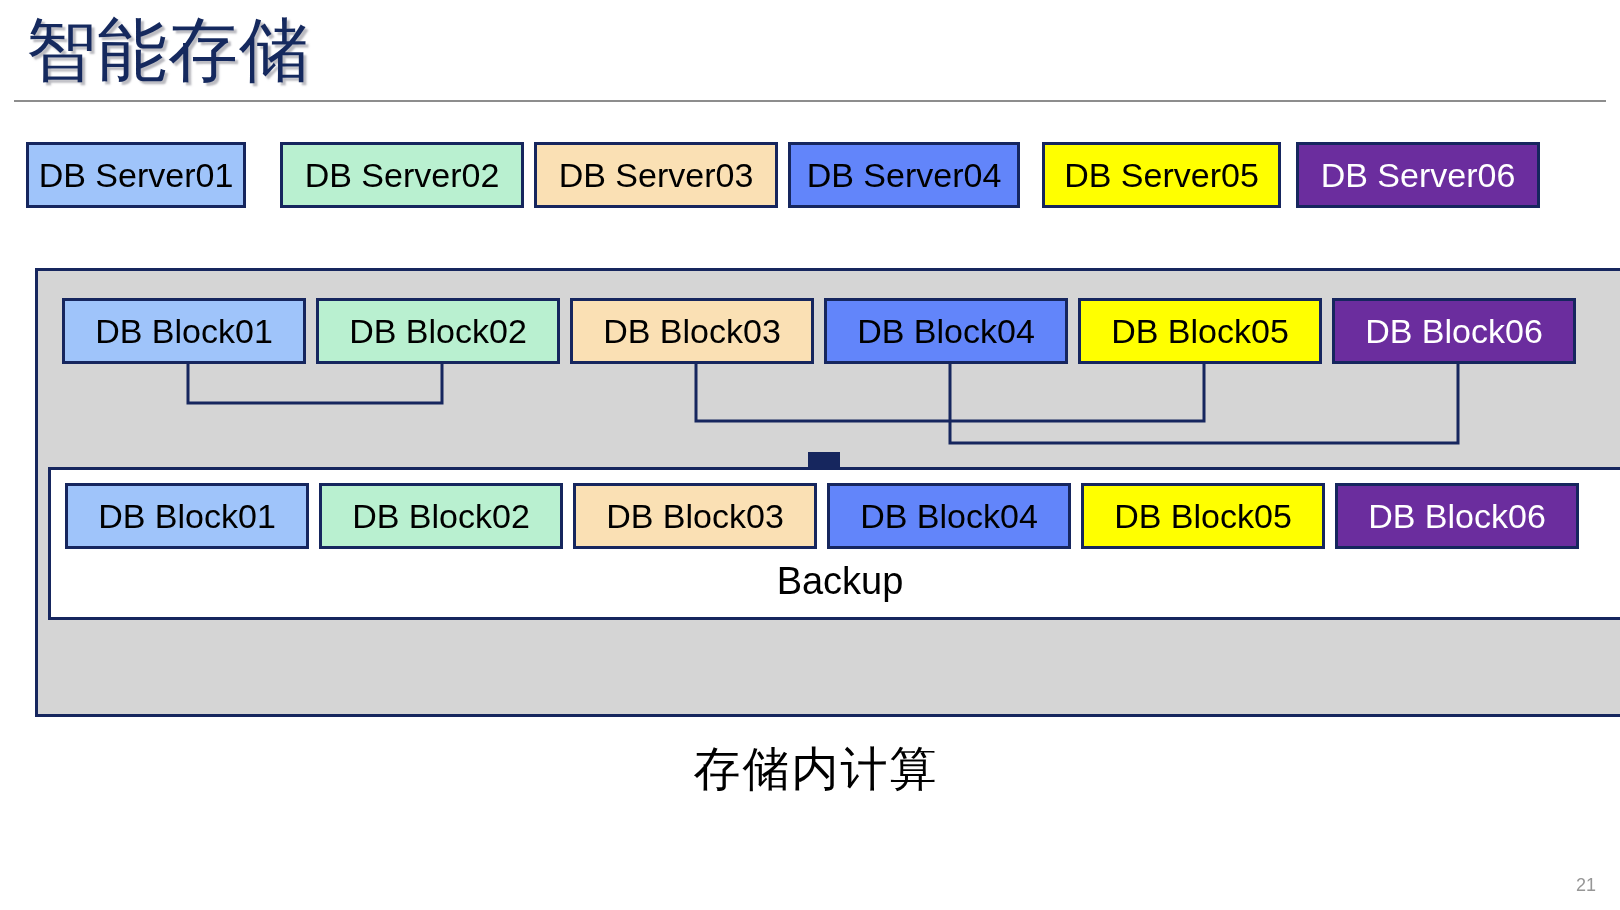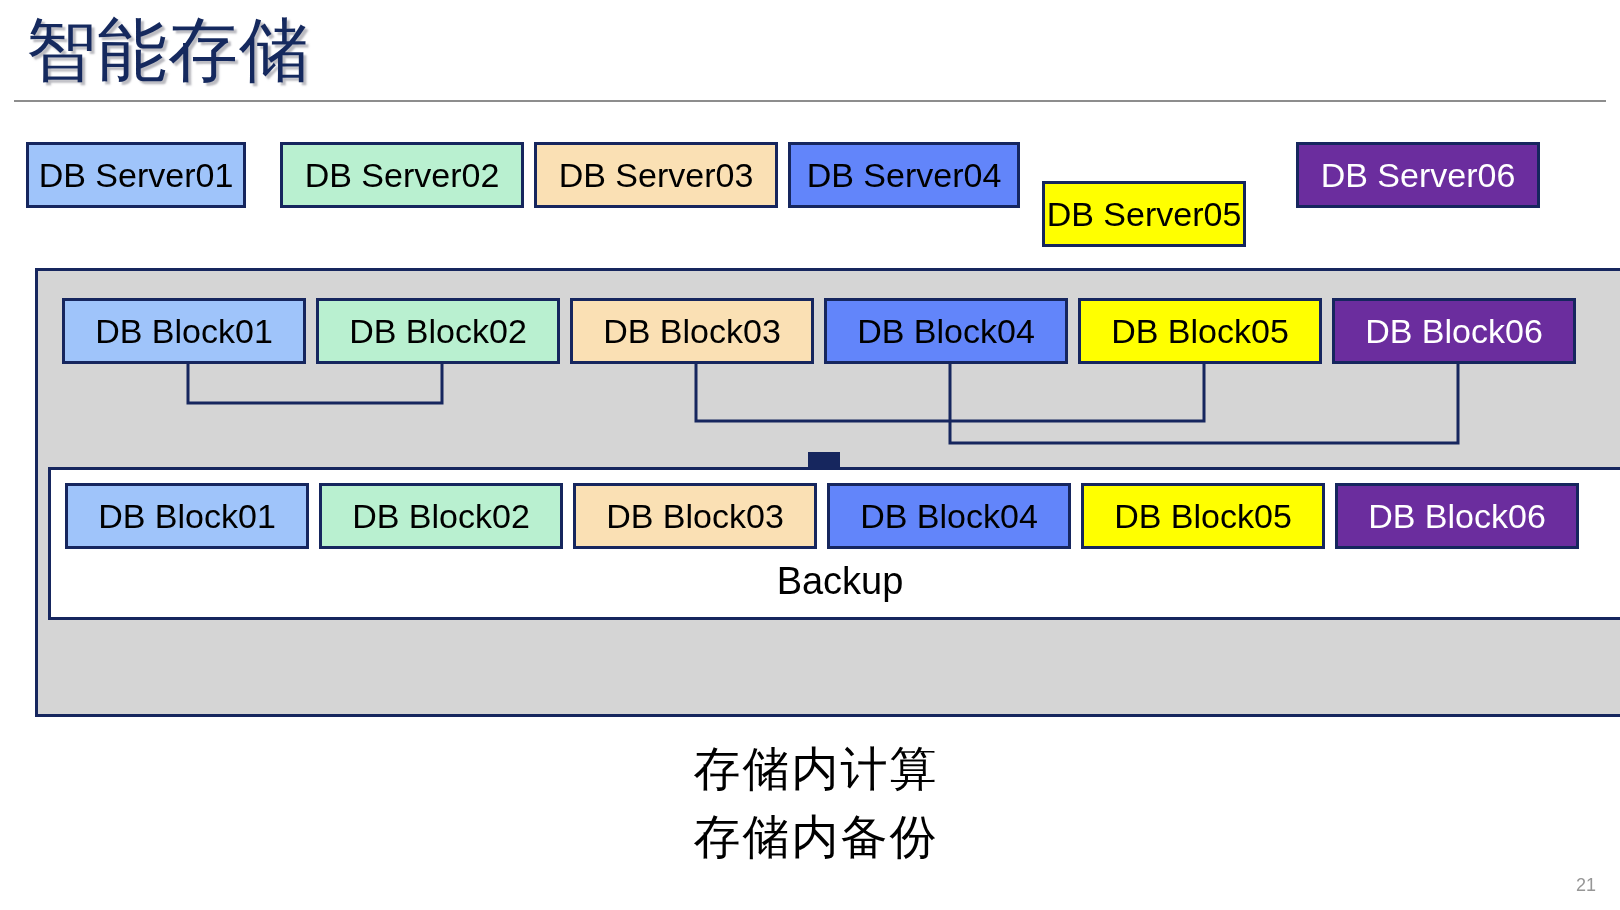--- a/index.html
+++ b/index.html
@@ -148,21 +148,21 @@
     </div>
     <div class="node-box" style="left: 280px; width: 244px; background: rgb(185, 240, 208); color: rgb(0, 0, 0);">
       <span>DB Server02</span>
     </div>
     <div class="node-box" style="left: 534px; width: 244px; background: rgb(250, 224, 180); color: rgb(0, 0, 0);">
       <span>DB Server03</span>
     </div>
     <div class="node-box" style="left: 788px; width: 232px; background: rgb(98, 133, 250); color: rgb(0, 0, 0);">
       <span>DB Server04</span>
     </div>
-    <div class="node-box" style="left: 1042px; width: 204px; background: rgb(255, 255, 0); color: rgb(0, 0, 0); margin-top: 39px;">
+    <div class="node-box" style="left: 1042px; width: 239px; background: rgb(255, 255, 0); color: rgb(0, 0, 0);">
       <span>DB Server05</span>
     </div>
     <div class="node-box light-on-dark" style="left: 1296px; width: 244px; background: rgb(107, 45, 158); color: rgb(255, 255, 255);">
       <span>DB Server06</span>
     </div>
   </div>
 
 <div id="storage-container">
 
   <div id="block-row-top">
@@ -214,16 +214,15 @@
           <span>DB Block06</span>
         </div>
       </div>
     <div id="backup-label">Backup</div>
   </div>
 
 </div>
 
 <div id="caption">
     <div class="caption-line">存储内计算</div>
-    <div class="caption-line">存储内备份</div>
   </div>
 
 <div id="page-number">21</div>
 
 </body></html>

